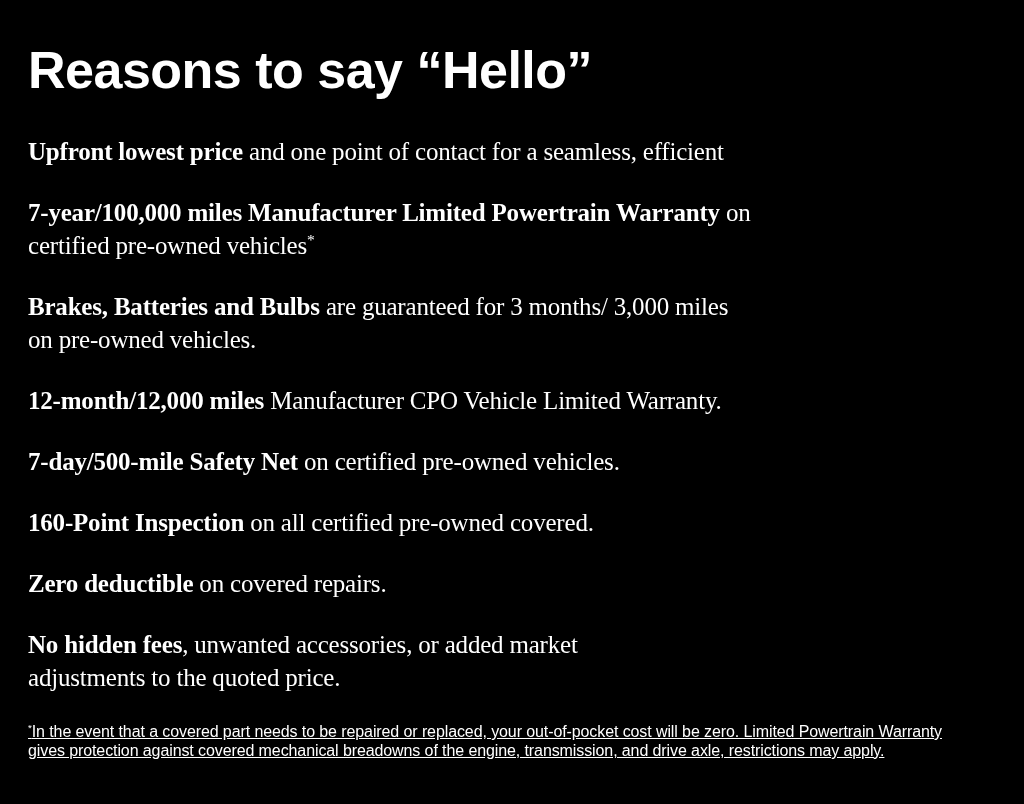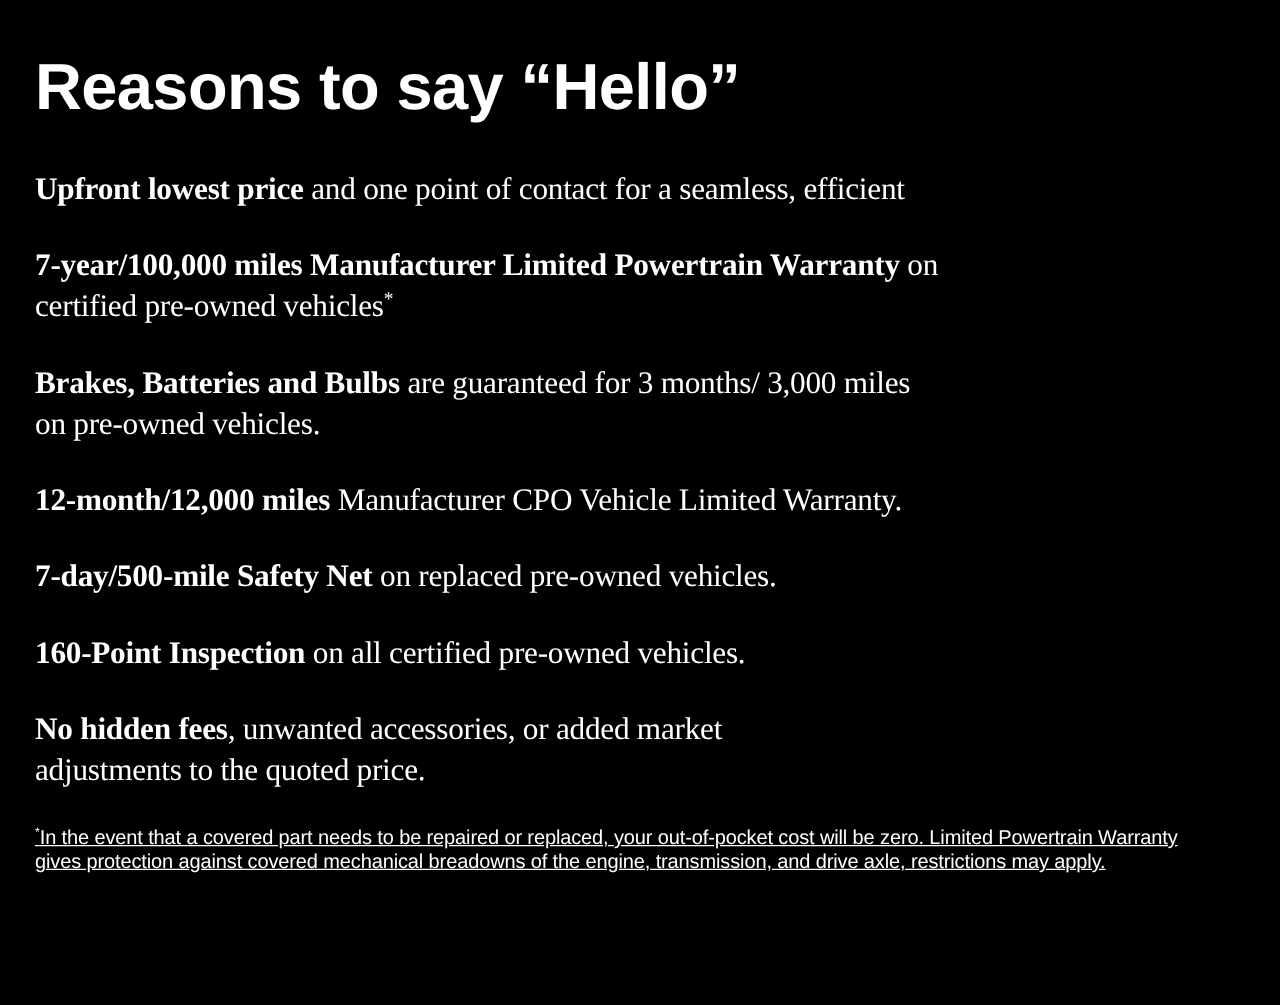--- a/index.html
+++ b/index.html
@@ -71,24 +71,25 @@
   <h1 class="slide-title">Reasons to say “Hello”</h1>
 
   <p class="reason"><strong>Upfront lowest price</strong><span> and one point of contact for a seamless, efficient</span><br></p>
 
   <p class="reason"><strong>7-year/100,000 miles Manufacturer Limited Powertrain Warranty</strong><span> on</span><br><span>certified pre-owned vehicles</span><sup class="asterisk">*</sup></p>
 
   <p class="reason"><strong>Brakes, Batteries and Bulbs</strong><span> are guaranteed for 3 months/ 3,000 miles</span><br><span>on pre-owned vehicles.</span></p>
 
   <p class="reason"><strong>12-month/12,000 miles</strong><span> Manufacturer CPO Vehicle Limited Warranty.</span></p>
 
-  <p class="reason"><strong>7-day/500-mile Safety Net</strong><span> on replaced pre-owned vehicles.</span></p>
+  <p class="reason"><strong>7-day/500-mile Safety Net</strong><span> on certified pre-owned vehicles.</span></p>
 
-  <p class="reason"><strong>160-Point Inspection</strong><span> on all certified pre-owned vehicles.</span></p>
+  <p class="reason"><strong>160-Point Inspection</strong><span> on all certified pre-owned covered.</span></p>
 
+  <p class="reason"><strong>Zero deductible</strong><span> on covered repairs.</span></p>
 
   <p class="reason"><strong>No hidden fees</strong><span>, unwanted accessories, or added market</span><br><span>adjustments to the quoted price.</span></p>
 
   <p class="footnote"><sup class="asterisk">*</sup><span>In the event that a covered part needs to be repaired or replaced, your out-of-pocket cost will be zero. Limited Powertrain Warranty</span><br><span>gives protection against covered mechanical breadowns of the engine, transmission, and drive axle, restrictions may apply.</span></p>
 
   <div class="bottom-edge"></div>
 
 </div>
 
 </body></html>

